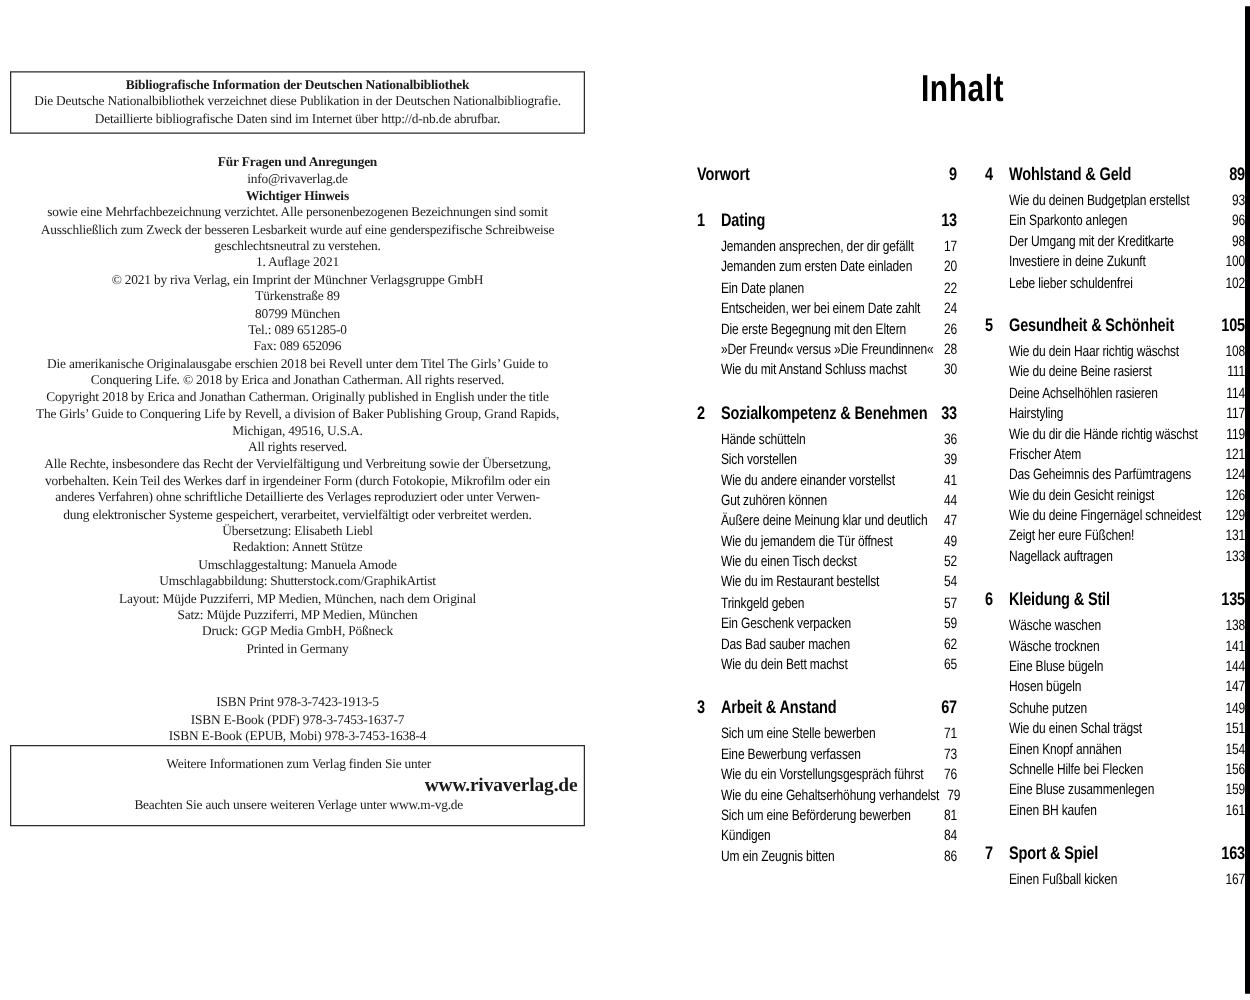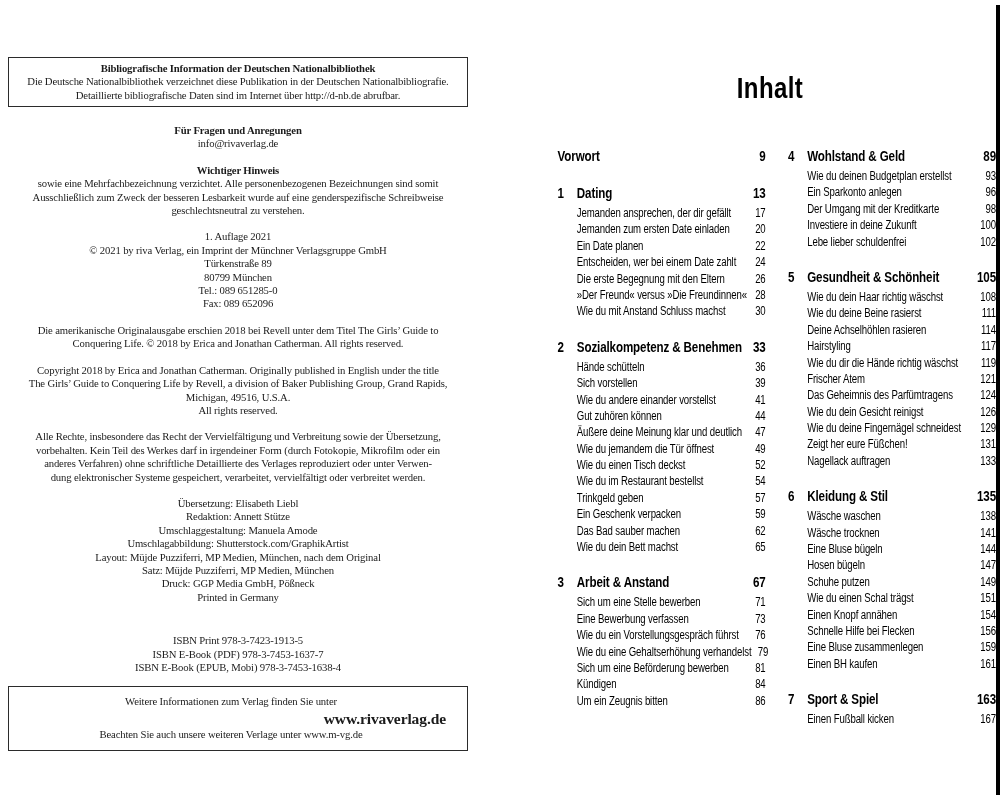--- a/index.html
+++ b/index.html
@@ -6,27 +6,27 @@
   #stage{position:relative;width:1000px;height:800px;background:#ffffff;overflow:hidden;
          font-family:"Liberation Serif", serif;color:#1b1b1b;}
 
   
   #left-page{position:absolute;left:0;top:0;width:480px;height:800px;}
   #left-page .line{white-space:nowrap;text-align:center;font-size:10.7px;line-height:13.4px;letter-spacing:-0.15px;}
   #left-page .bold{font-weight:bold;}
   .bib-box{position:absolute;left:8px;top:57px;width:444px;border:1.5px solid #2b2b2b;padding:4px 7px;}
   .flow{position:absolute;left:8px;top:124px;width:460px;}
   .block{}
-  .gap1{margin-top:13px;}
+  .gap1{}
   .gap2{margin-top:30px;}
-  .info-box{border:1.5px solid #2b2b2b;padding:8px 21px 9px 7px;margin-top:12px;}
+  .info-box{border:1.5px solid #2b2b2b;padding:8px 5px 9px 7px;}
   .url-line{white-space:nowrap;text-align:right;font-weight:bold;font-size:15.5px;line-height:19px;letter-spacing:-0.1px;}
 
   
-  #right-page{position:absolute;left:540px;top:16px;width:460px;height:703px;}
+  #right-page{position:absolute;left:540px;top:0;width:460px;height:703px;}
   .toc-inner{position:absolute;left:0;top:0;width:575px;height:800px;transform:scaleX(0.8);
              transform-origin:0 0;font-family:"Liberation Sans", sans-serif;color:#000;}
   .toc-title{position:absolute;top:57px;left:0;width:100%;text-align:center;
              font-size:30px;line-height:30px;font-weight:bold;letter-spacing:0.5px;}
   .toc-col{position:absolute;top:130px;width:260px;}
   #toc-col-1{left:22px;}
   #toc-col-2{left:310px;}
   .toc-row{display:flex;align-items:baseline;letter-spacing:-0.15px;}
   .chapter-row{font-weight:bold;font-size:14.5px;line-height:20px;height:20px;margin-bottom:2px;}
   .chapter-row .ch-num{width:24px;flex:0 0 24px;}

